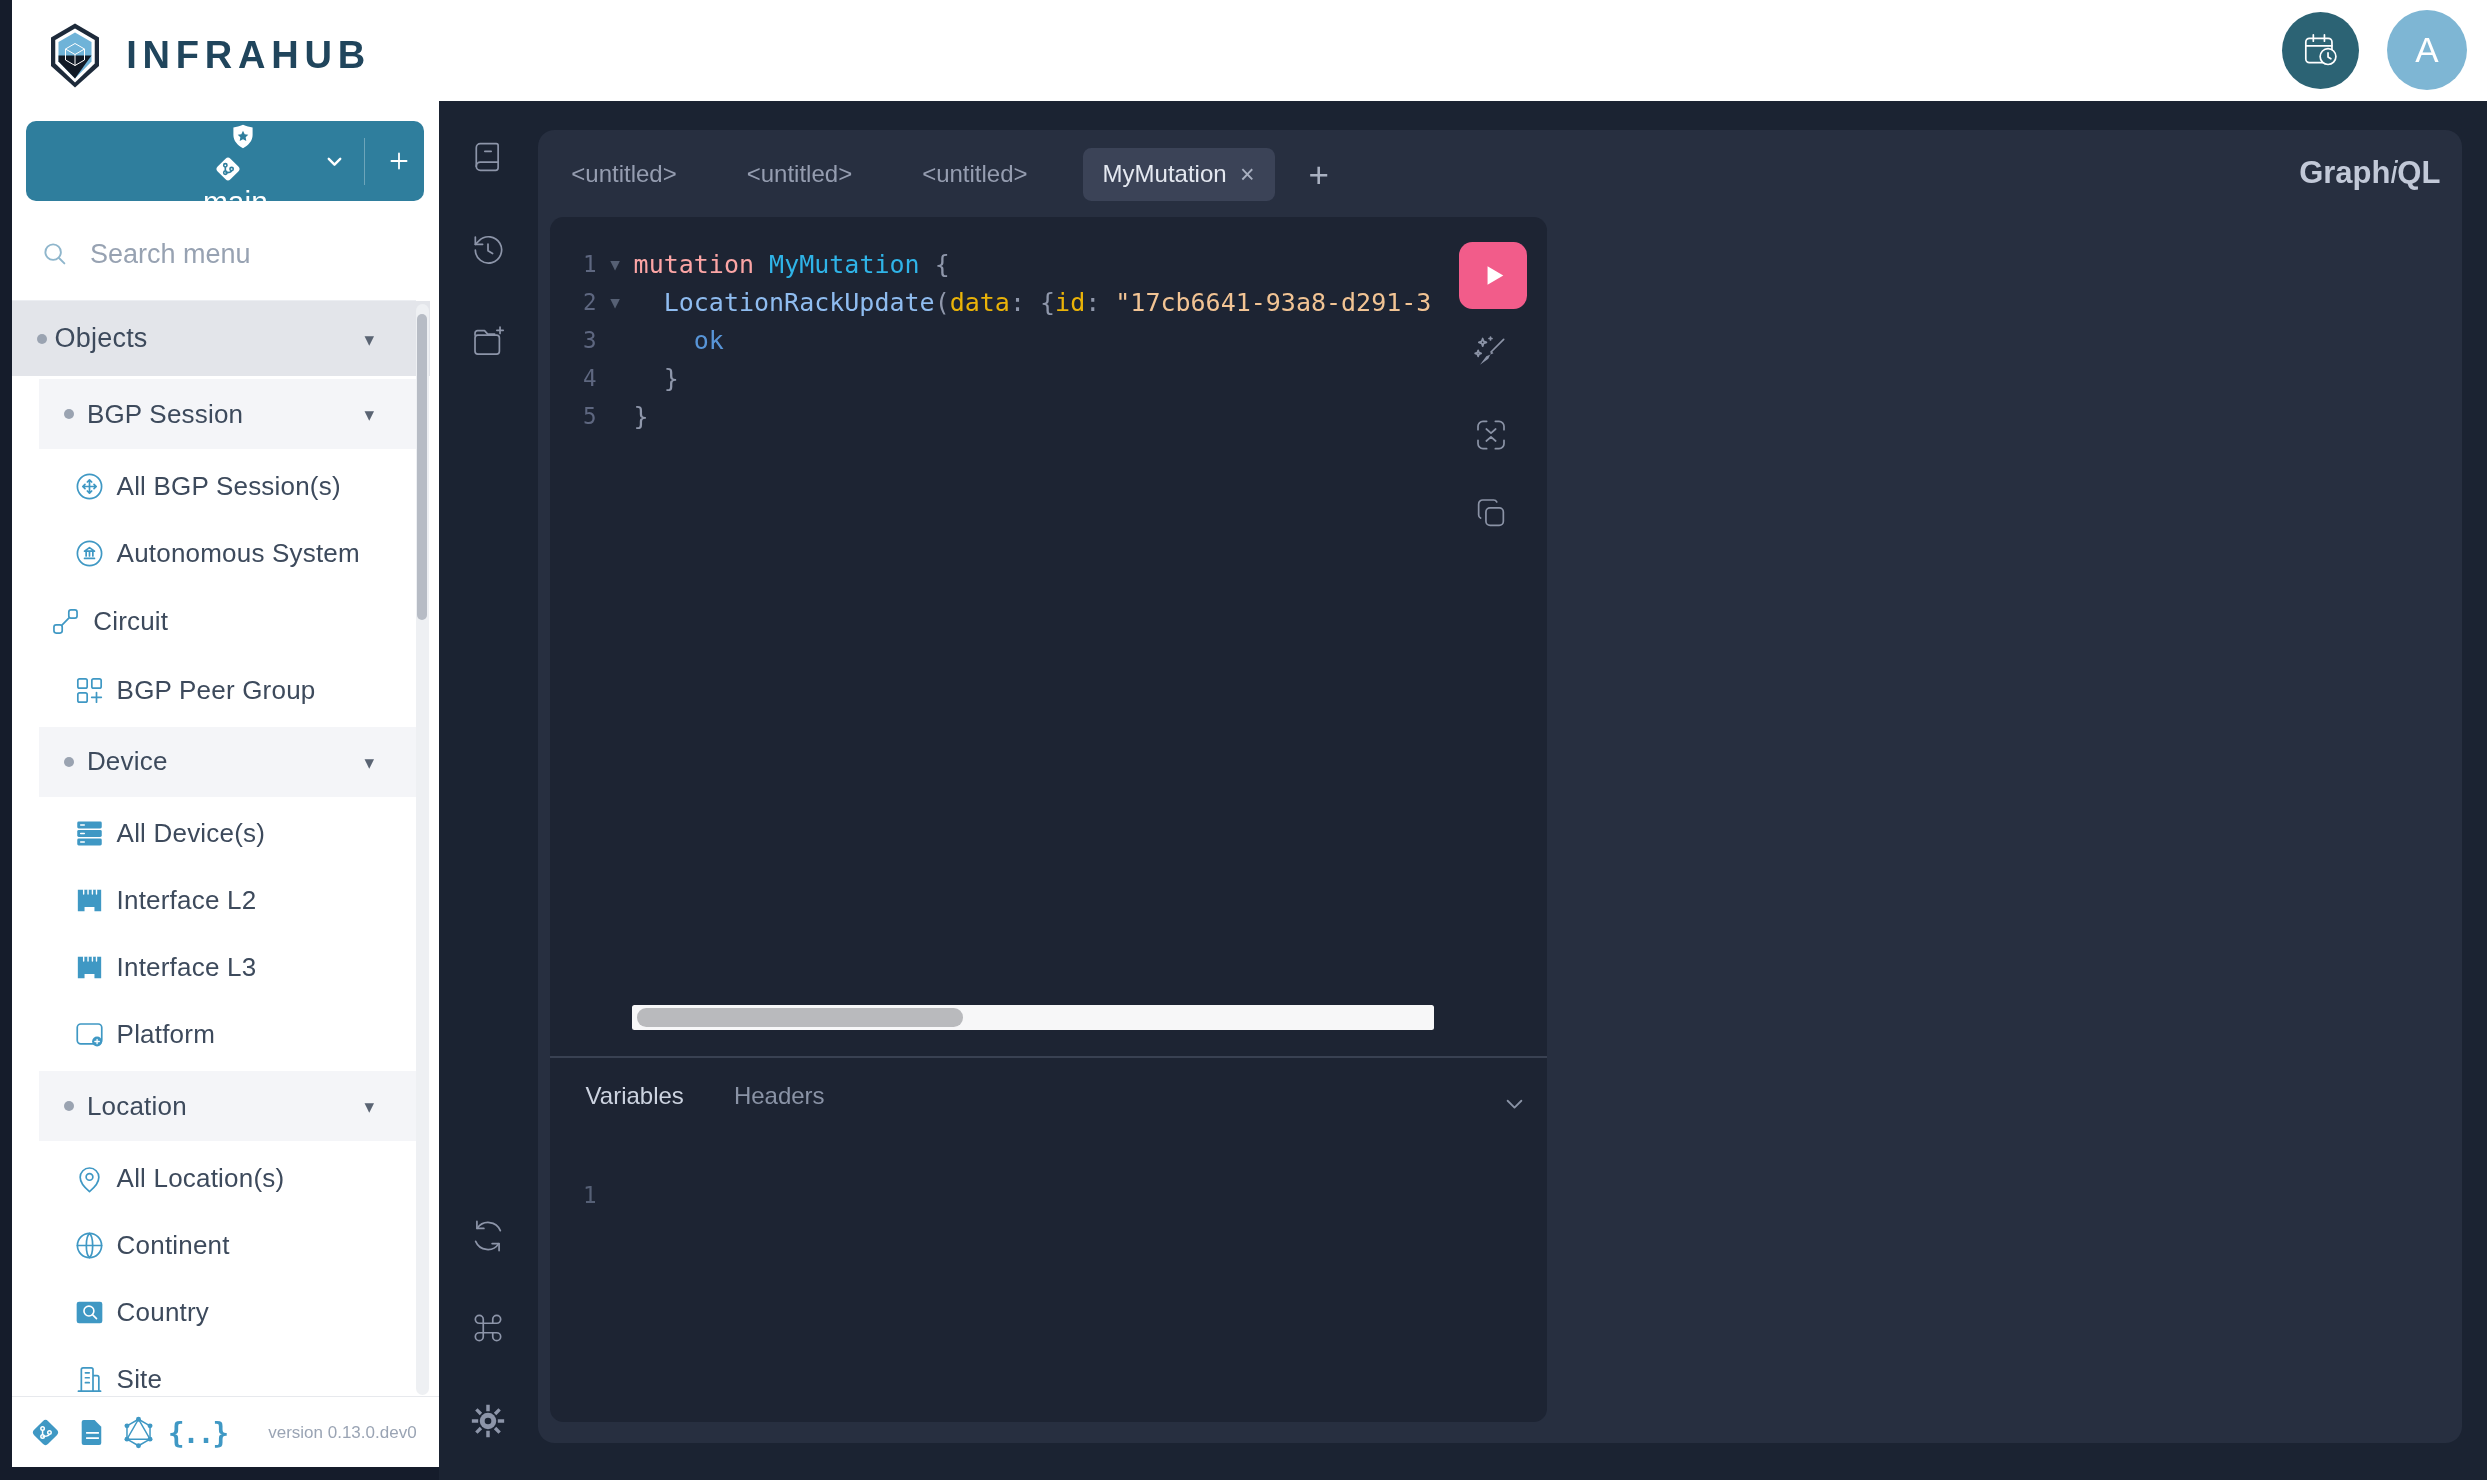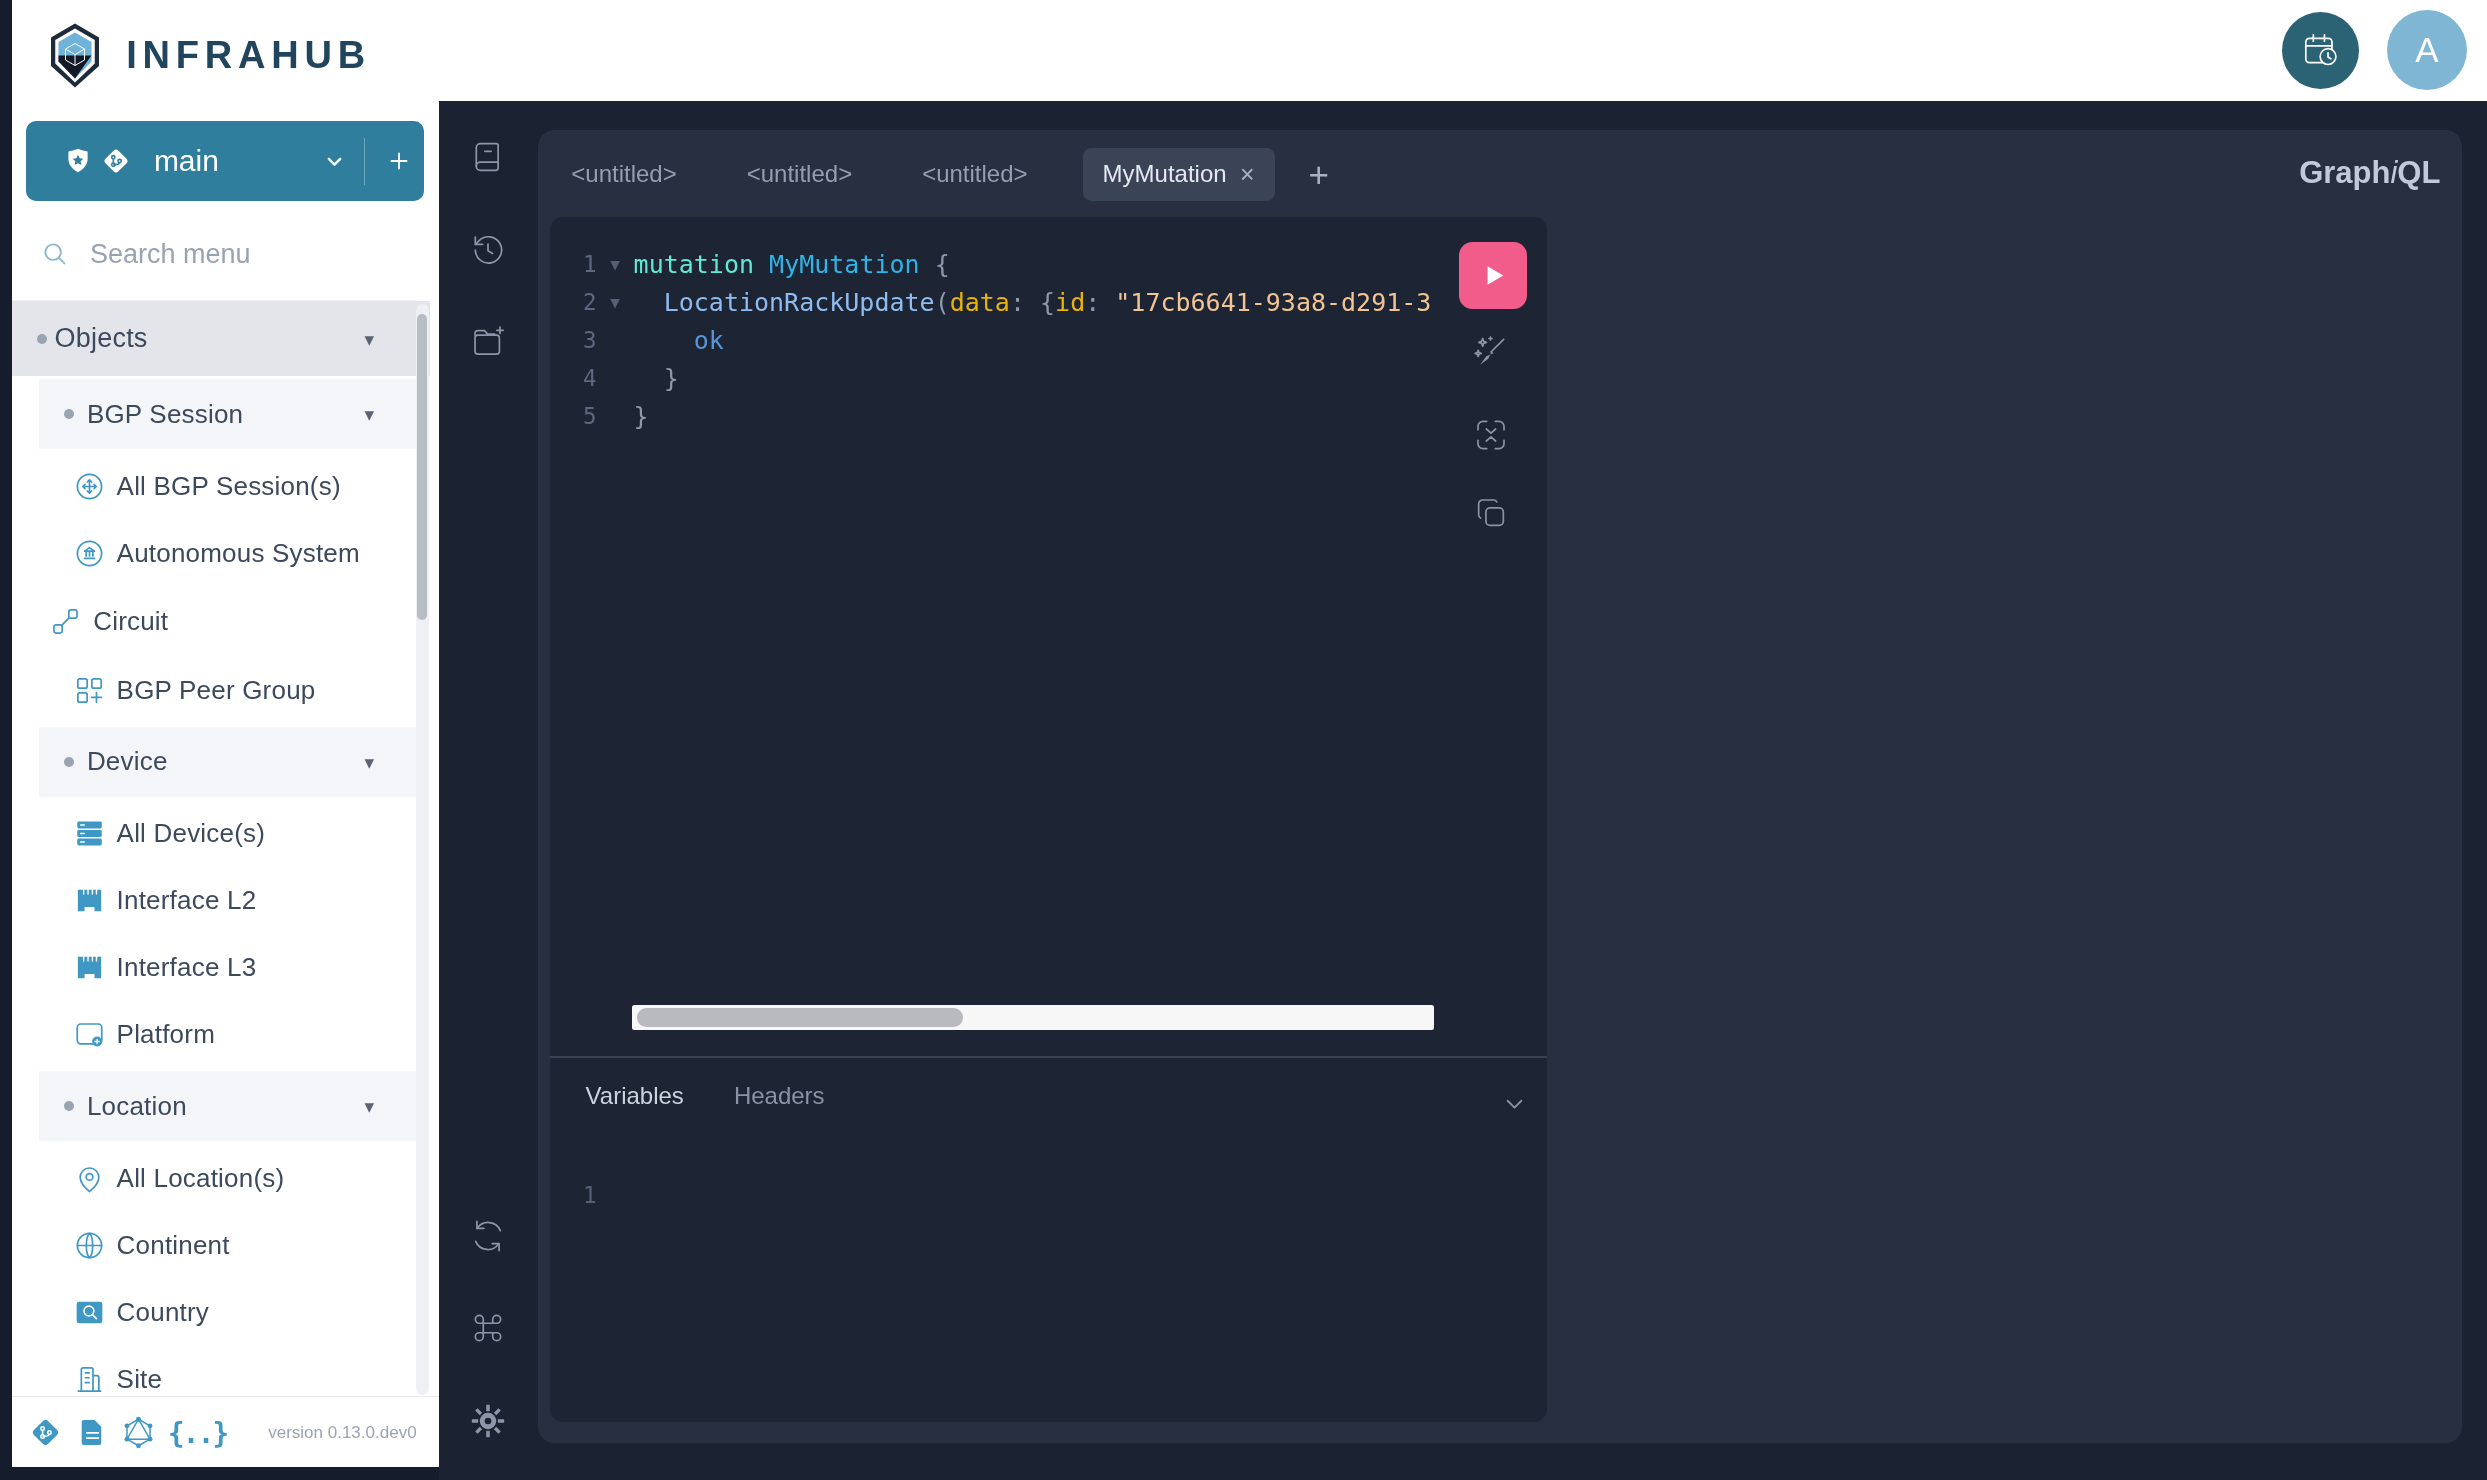--- a/index.html
+++ b/index.html
@@ -11,21 +11,21 @@
   }
   .abs{position:absolute;}
   svg.ic{display:block;}
   svg.ic *{vector-effect:non-scaling-stroke;}
 
   
   #sidebar{left:11.6px;top:0;width:428px;height:1467px;background:#ffffff;}
   #logo-row{left:33px;top:11.6px;height:87px;display:flex;align-items:center;gap:21.6px;}
   #logo-title{font-size:38px;font-weight:bold;color:#20455c;letter-spacing:5.8px;}
   #branch-bar{left:14px;top:121px;width:398px;height:80px;background:#2f7e9d;border-radius:10px;
-    display:flex;align-items:center;color:#fff;}
+    display:flex;align-items:center;color:#fff;flex-direction:column;}
   #branch-bar .br-ic{margin-left:0;}
   #branch-name{font-size:30px;color:#fff;margin-left:21.6px;}
   #branch-chevron{position:absolute;left:296px;top:27.5px;color:#fff;}
   #branch-divider{position:absolute;left:338px;top:16.6px;width:1.7px;height:47px;background:rgba(255,255,255,.3);}
   #branch-add{position:absolute;left:348px;top:0;width:51px;height:80px;display:flex;align-items:center;justify-content:center;color:#fff;}
   #menu-search{left:0;top:208px;width:404px;height:93px;display:flex;align-items:center;padding-left:28px;border-bottom:0.8px solid #eceef2;box-sizing:border-box;}
   #menu-search input{border:none;outline:none;font-size:27px;color:#44505f;margin-left:18.3px;width:299px;font-family:inherit;background:transparent;}
   #menu-search input::placeholder{color:#97a2b2;}
   #menu{left:0;top:301px;width:418px;height:1095px;overflow:hidden;}
   .mrow{display:flex;align-items:center;position:relative;box-sizing:border-box;cursor:pointer;}
@@ -69,21 +69,21 @@
   .tab .closex{color:#a9b0c0;font-size:25px;}
   #add-tab{margin-left:28px;color:#a9b1c1;font-size:35px;font-weight:300;background:none;border:none;cursor:pointer;line-height:1;}
   #gql-logo{position:absolute;right:21.6px;top:25px;font-size:31px;font-weight:bold;color:#c2c9d8;}
   #gql-logo .it{font-style:italic;font-weight:normal;}
   #editor-box{position:absolute;left:11.6px;top:87px;width:997px;height:1205px;background:#1d2433;border-radius:13.3px;}
   #code-area{position:absolute;left:0;top:0;right:0;height:782px;overflow:hidden;padding-top:28px;}
   .cl{display:flex;height:38px;align-items:center;font-family:"DejaVu Sans Mono",monospace;font-size:25px;}
   .cl .ln{width:47px;text-align:right;color:#5e6780;font-size:22.5px;flex:none;}
   .cl .fold{width:37px;text-align:center;color:#566074;font-size:16px;flex:none;}
   .cl .ct{white-space:pre;}
-  .tk-kw{color:#5eead4;} .tk-def{color:#2fb4e8;} .tk-attr{color:#eab308;}
+  .tk-kw{color:#fca5a5;} .tk-def{color:#2fb4e8;} .tk-attr{color:#eab308;}
   .tk-prop{color:#8fbcf0;} .tk-fld{color:#5895d8;} .tk-str{color:#f2c494;} .tk-pu{color:#8f97ab;} .tk-pl{color:#8f97ab;}
   #exec-btn{position:absolute;left:909px;top:25px;width:68px;height:67px;background:#f25c8a;border-radius:13.3px;border:none;display:flex;align-items:center;justify-content:center;cursor:pointer;}
   .ed-tool{position:absolute;left:921px;width:40px;height:40px;color:#8b93a6;background:none;border:none;padding:0;display:flex;align-items:center;justify-content:center;cursor:pointer;}
   #tool-prettify{top:115px;}
   #tool-merge{top:198px;}
   #tool-copy{top:276px;}
   #h-scrollbar{position:absolute;left:82px;top:788px;width:802px;height:25px;background:#f7f7f8;border-radius:2.5px;}
   #h-scroll-thumb{position:absolute;left:5px;top:3.3px;width:326px;height:18.3px;background:#b9babd;border-radius:9.2px;}
   #ed-divider{position:absolute;left:0;top:839px;width:100%;height:1.7px;background:#394152;}
   #vars-header{position:absolute;left:36px;top:865px;display:flex;gap:50px;align-items:center;}

